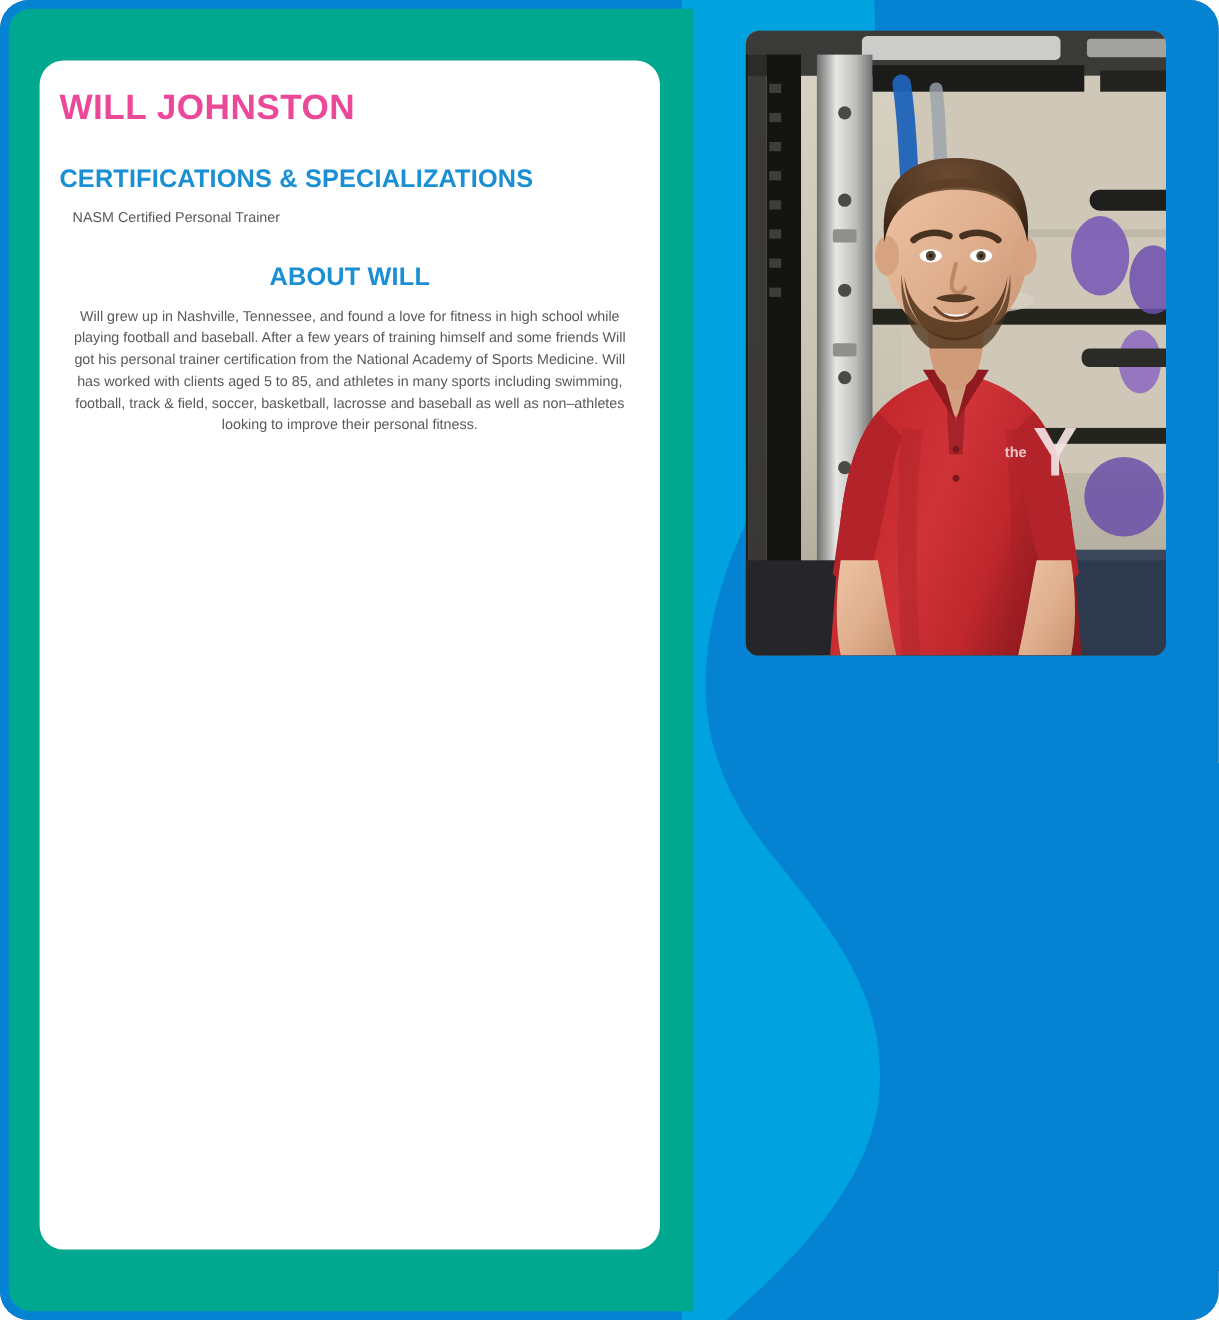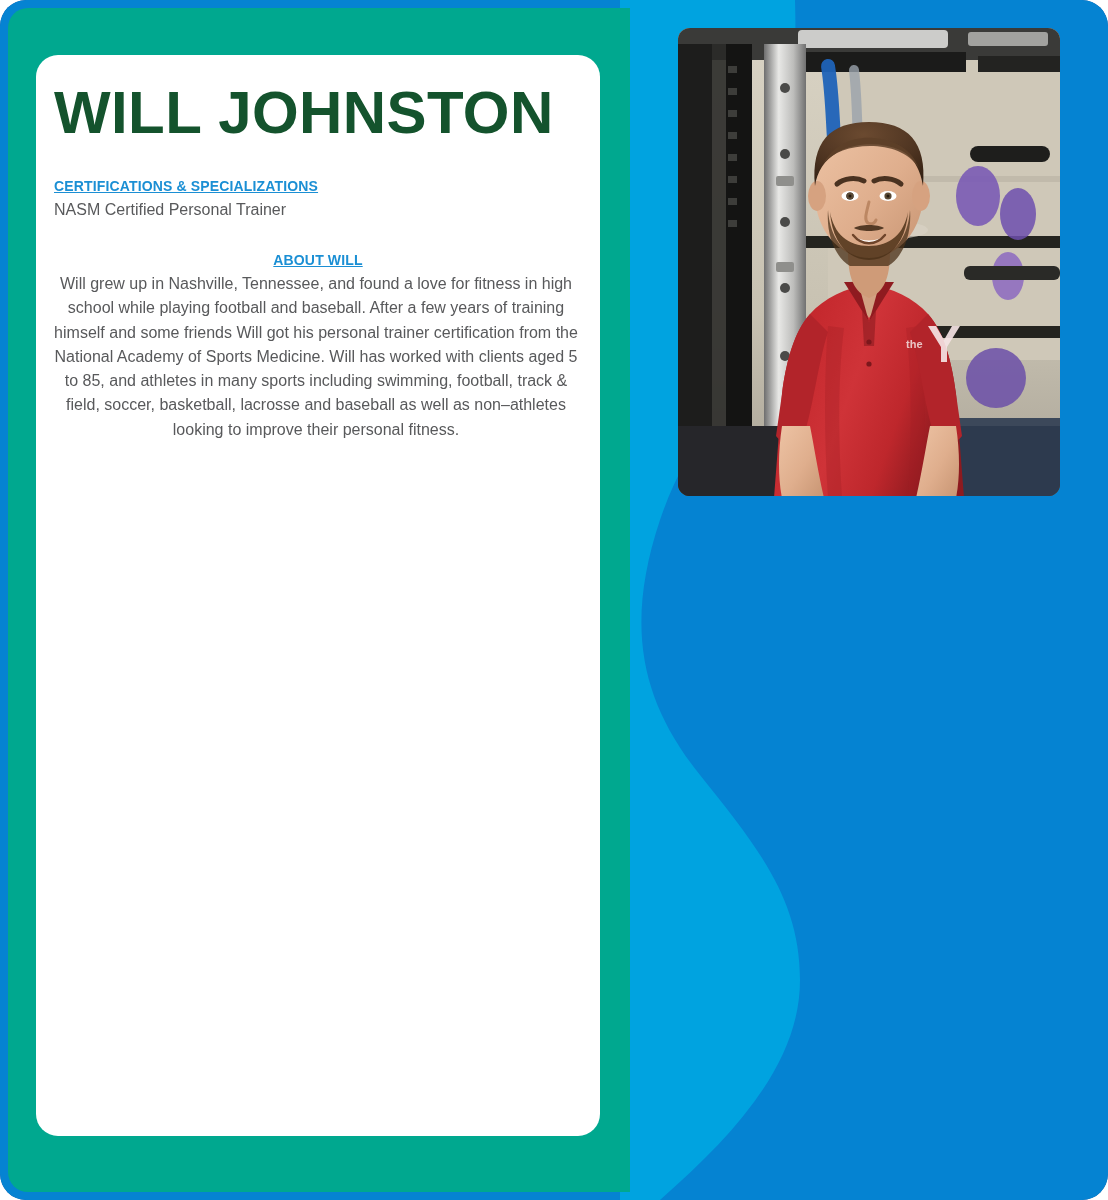--- a/index.html
+++ b/index.html
@@ -67,63 +67,62 @@
     border-radius: 22px;
     box-sizing: border-box;
     padding: 26px 0 0 18px;
   }
 
   .card-inner {
     width: 528px;
   }
 
   .name {
-    color: #14532d;
-    font-size: 60px;
+    color: #ec4899;
+    font-size: 32px;
     font-weight: bold;
     letter-spacing: 0.4px;
     line-height: 1.05;
     margin: 0 0 34px 0;
     font-family: "Liberation Sans", sans-serif;
   }
 
   .section {
     margin-bottom: 22px;
   }
 
   .section-heading {
     color: #1B8FD4;
-    font-size: 14px;
+    font-size: 23px;
     font-weight: bold;
     letter-spacing: 0.15px;
     margin: 0 0 3px 0;
     line-height: 1.2;
-    text-decoration: underline;
   }
 
   .section-body {
     color: #58595B;
-    font-size: 16px;
+    font-size: 13px;
     line-height: 1.52;
-    margin: 0;
+    margin: 12px;
     max-width: 524px;
   }
 
   .section-about {
     margin-top: 30px;
     text-align: center;
   }
 
   
   .photo {
     position: absolute;
     left: 678px;
     top: 28px;
     width: 382px;
-    height: 468px;
+    height: 568px;
     border-radius: 12px;
     overflow: hidden;
     background: #2b2b28;
   }
 
   .photo svg {
     display: block;
     width: 100%;
     height: 100%;
   }

